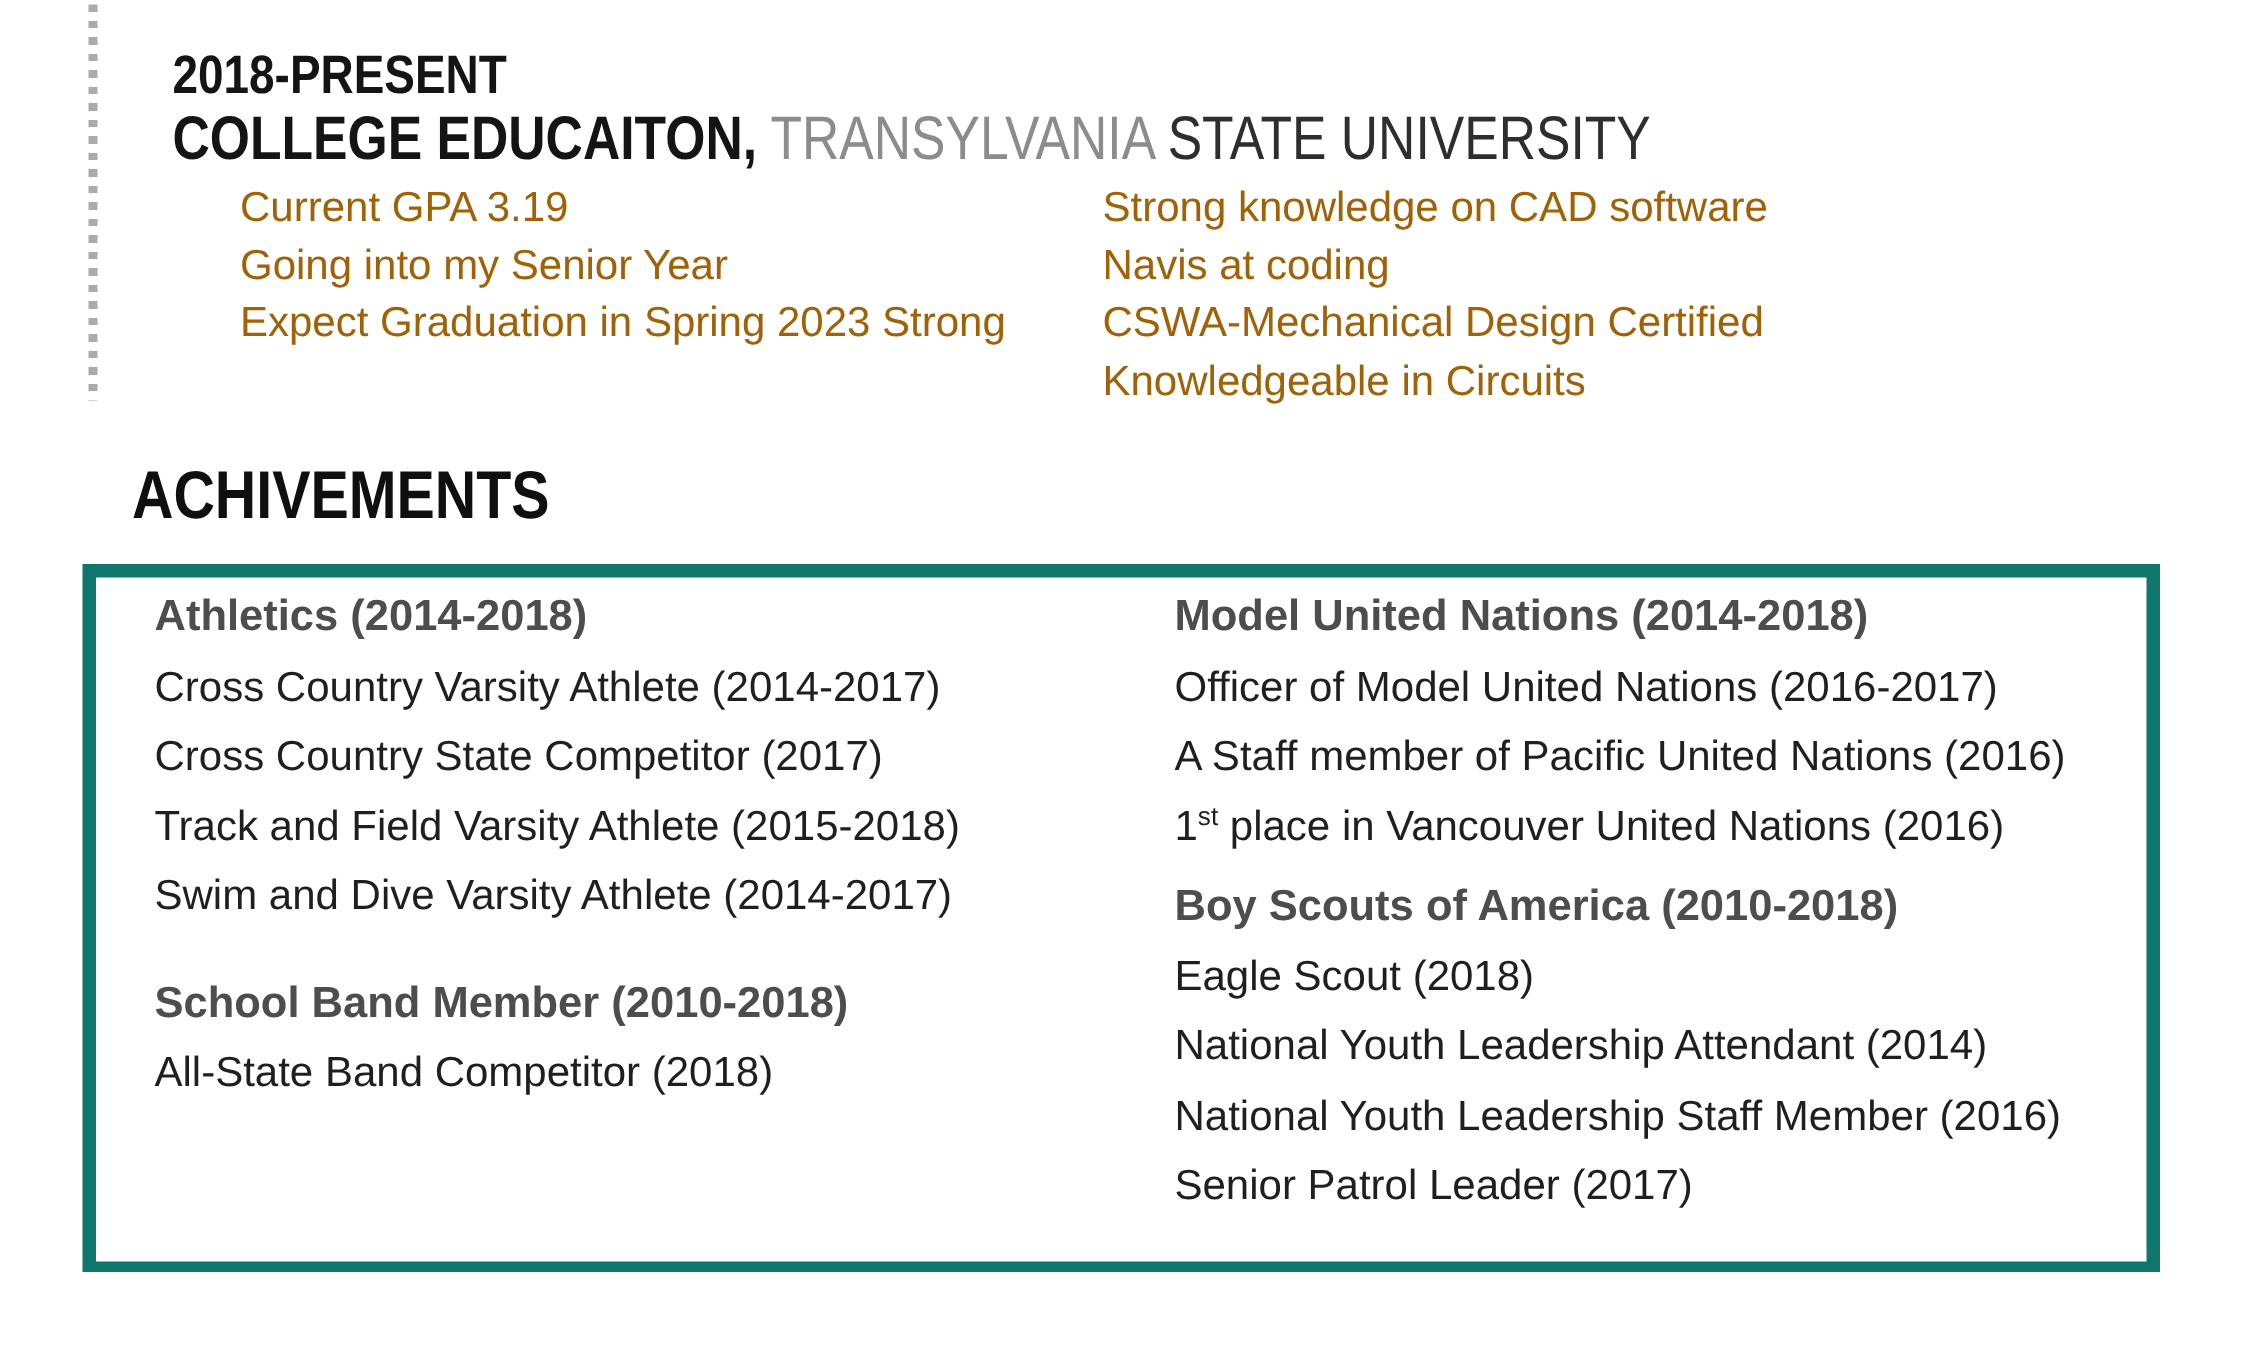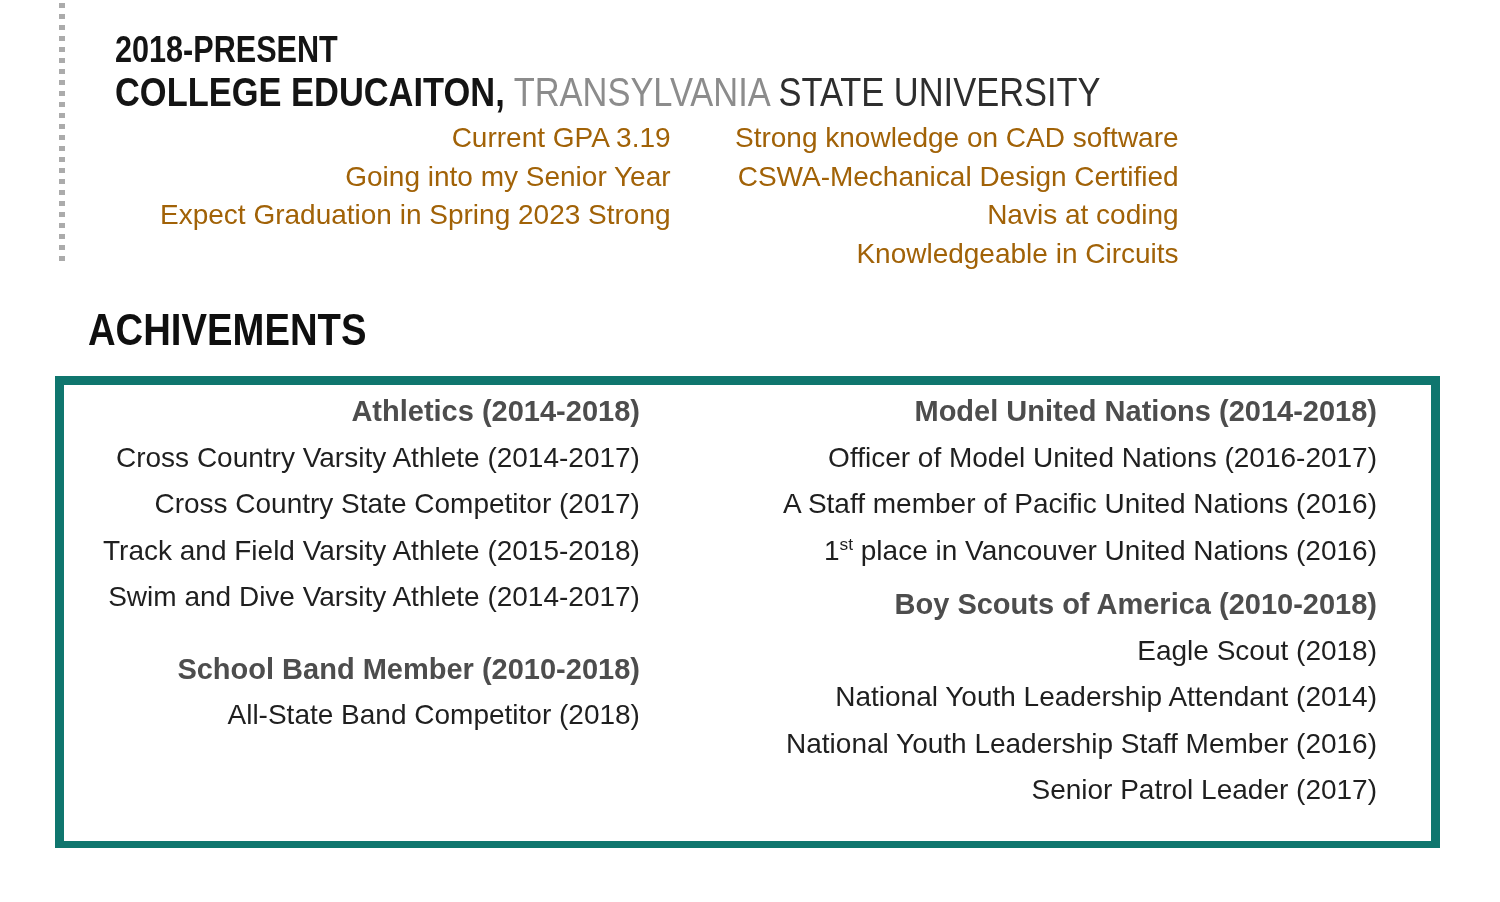--- a/index.html
+++ b/index.html
@@ -1,18 +1,18 @@
 <!DOCTYPE html>
 <html><head>
 <meta charset="utf-8">
 <style>
   html,body{margin:0;padding:0;background:#ffffff;}
   .page{
     position:relative;width:1500px;height:848px;background:#ffffff;
-    font-family:"Liberation Sans",sans-serif;overflow:hidden;text-align:right;
+    font-family:"Liberation Sans",sans-serif;overflow:hidden;
   }
   
   .timeline-dots{
     position:absolute;left:59px;top:3px;width:6px;height:264px;
     background:repeating-linear-gradient(to bottom,#ababab 0 5px,transparent 5px 11px);
   }
   
   .edu-date{
     position:absolute;left:115px;top:30px;font-size:36px;font-weight:700;
     color:#141414;line-height:1.1;white-space:nowrap;
@@ -70,22 +70,22 @@
   </div>
 
   <div class="edu-details left">
     <div>Current GPA 3.19</div>
     <div>Going into my Senior Year</div>
     <div>Expect Graduation in Spring 2023 Strong</div>
   </div>
 
   <div class="edu-details right">
     <div>Strong knowledge on CAD software</div>
+    <div>Navis at coding</div>
     <div>CSWA-Mechanical Design Certified</div>
-    <div>Navis at coding</div>
     <div>Knowledgeable in Circuits</div>
   </div>
 
   <div class="ach-heading">ACHIVEMENTS</div>
 
   <div class="highlight-box">
 
     <div class="box-col col-left">
       <div class="section-title">Athletics (2014-2018)</div>
       <div class="item">Cross Country Varsity Athlete (2014-2017)</div>

